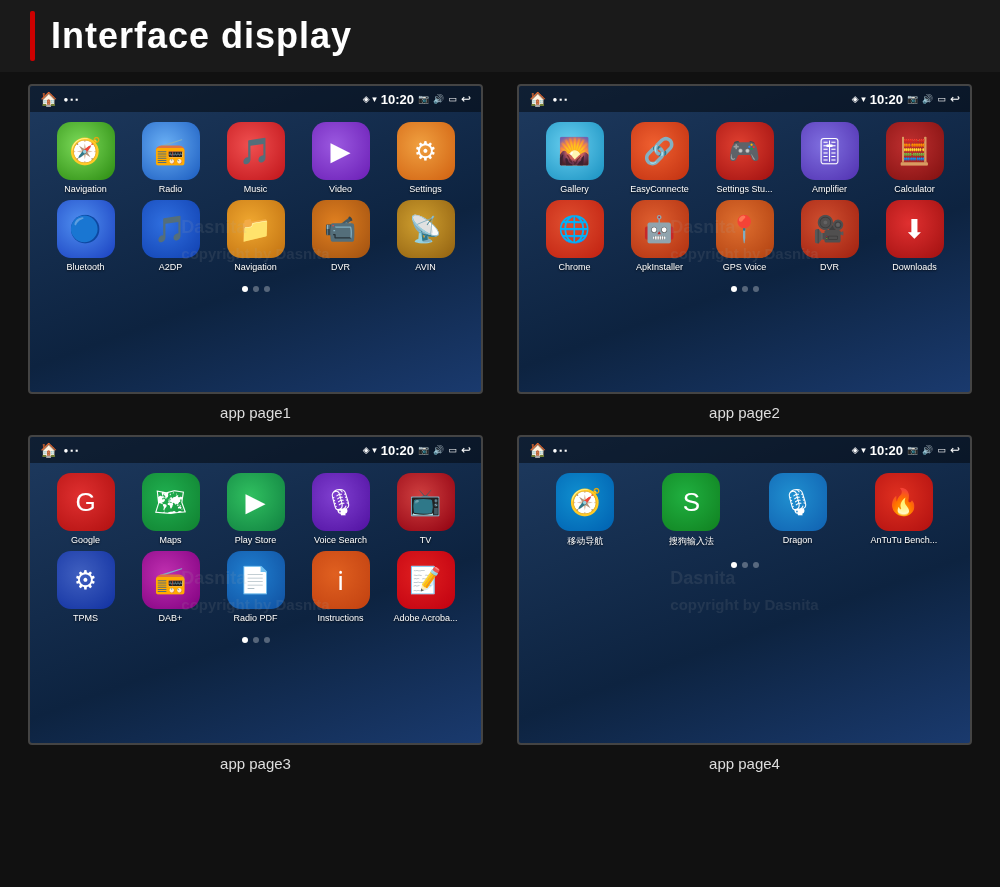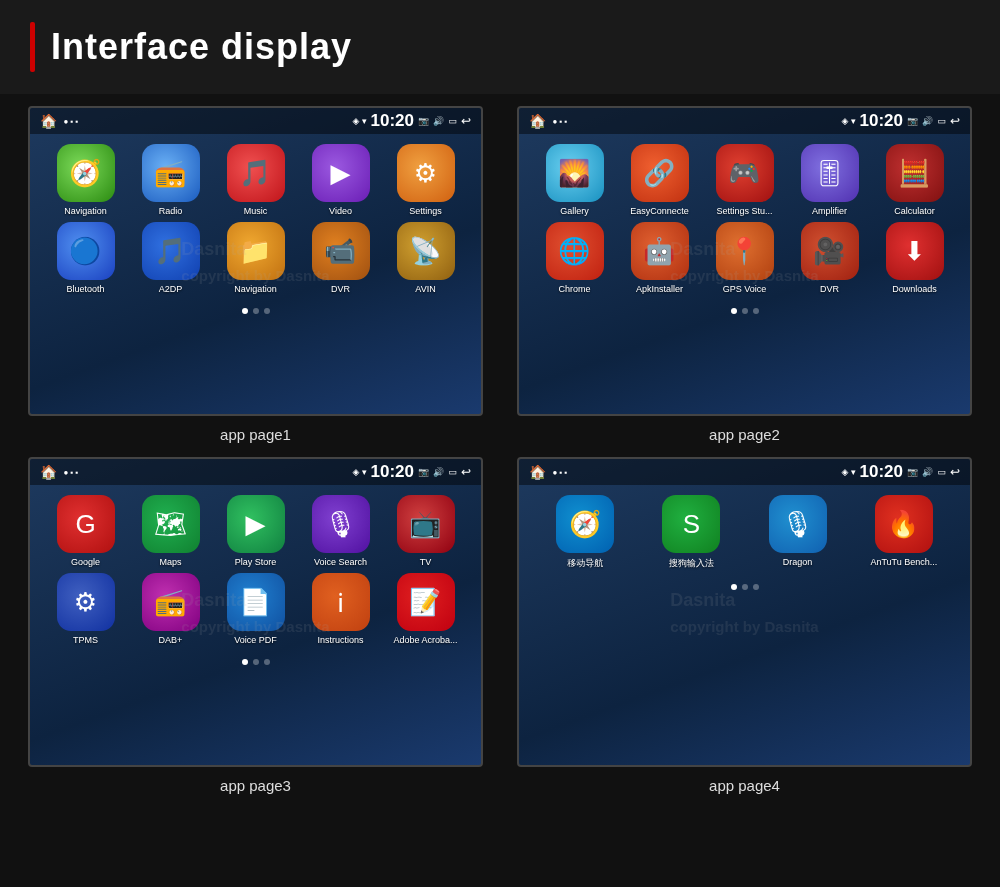--- a/index.html
+++ b/index.html
@@ -6,21 +6,21 @@
     body {
       width: 1000px;
       height: 887px;
       background: #111;
       font-family: Arial, sans-serif;
       overflow: hidden;
     }
 
     .header {
       background: #1a1a1a;
-      padding: 22px 30px;
+      padding: 11px 30px;
       display: flex;
       align-items: center;
       gap: 16px;
     }
     .header-bar {
       width: 5px;
       height: 50px;
       background: #cc0000;
       border-radius: 2px;
     }
@@ -66,21 +66,21 @@
       background: rgba(0,0,0,0.45);
       height: 26px;
       display: flex;
       align-items: center;
       justify-content: space-between;
       padding: 0 10px;
       font-size: 10px;
       color: #fff;
     }
     .status-left { display: flex; align-items: center; gap: 6px; }
-    .status-time { font-size: 17px; font-weight: bold; }
+    .status-time { font-size: 13px; font-weight: bold; }
 
     .app-grid {
       display: grid;
       grid-template-columns: repeat(5, 1fr);
       gap: 6px;
       padding: 10px 16px;
     }
 
     .app-item {
       display: flex;
@@ -366,21 +366,21 @@
           <div class="app-item">
             <div class="app-icon ic-tpms">⚙</div>
             <div class="app-label">TPMS</div>
           </div>
           <div class="app-item">
             <div class="app-icon ic-dabplus">📻</div>
             <div class="app-label">DAB+</div>
           </div>
           <div class="app-item">
             <div class="app-icon ic-foxit">📄</div>
-            <div class="app-label">Voice PDF</div>
+            <div class="app-label">Radio PDF</div>
           </div>
           <div class="app-item">
             <div class="app-icon ic-instructions">ℹ</div>
             <div class="app-label">Instructions</div>
           </div>
           <div class="app-item">
             <div class="app-icon ic-adobeacrobat">📝</div>
             <div class="app-label">Adobe Acroba...</div>
           </div>
         </div>

